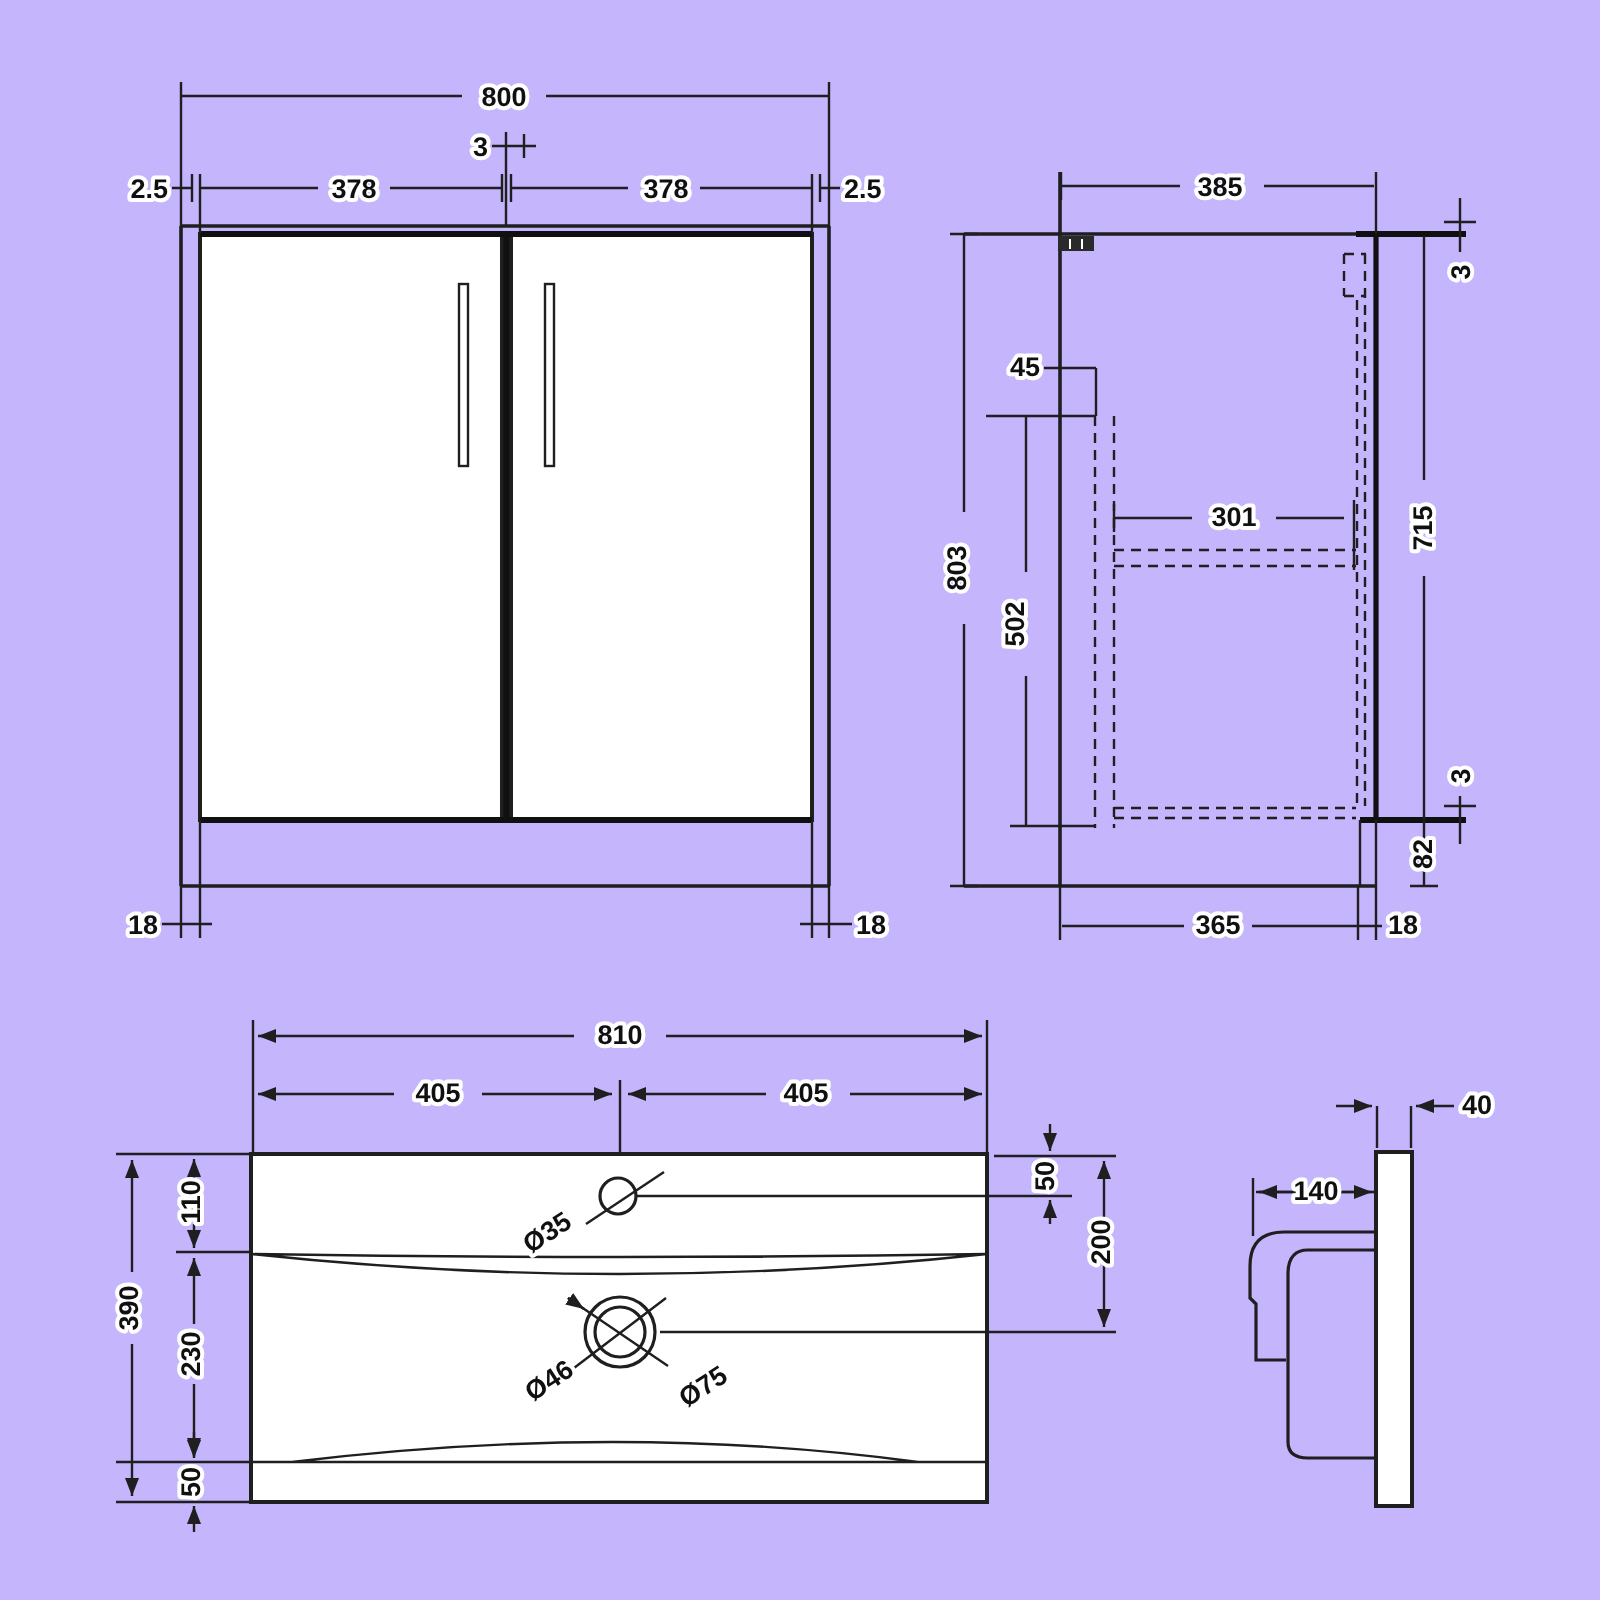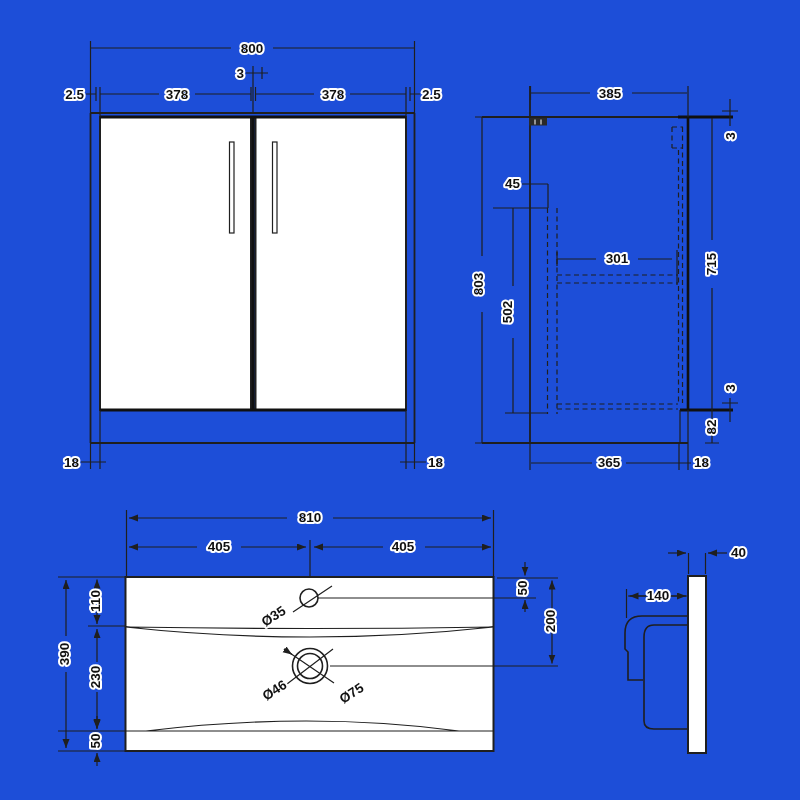--- a/index.html
+++ b/index.html
@@ -1,16 +1,16 @@
 <!DOCTYPE html>
 <html><head>
 <meta charset="utf-8">
 <style>
   html,body{margin:0;padding:0;background:#ffffff;}
-  .stage{position:relative;width:800px;height:800px;background:#1d4ed8;overflow:hidden;}
+  .stage{position:relative;width:800px;height:800px;background:#c4b5fd;overflow:hidden;}
   svg{position:absolute;left:0;top:0;}
   .ln{stroke:#1f1f1f;stroke-width:1.2;fill:none;}
   .m{stroke:#1f1f1f;stroke-width:1.8;fill:none;}
   .k{stroke:#101010;stroke-width:3;fill:none;}
   .k2{stroke:#101010;stroke-width:2.6;fill:none;}
   .d{stroke:#1f1f1f;stroke-width:1.2;fill:none;stroke-dasharray:5 3.5;}
   .c{stroke:#1f1f1f;stroke-width:1.6;fill:none;}
   .b2{stroke:#1f1f1f;stroke-width:2;fill:#fff;}
   .door{stroke:#1f1f1f;stroke-width:2;fill:#fff;}
   .arr{stroke:#1f1f1f;stroke-width:1.2;fill:none;}

